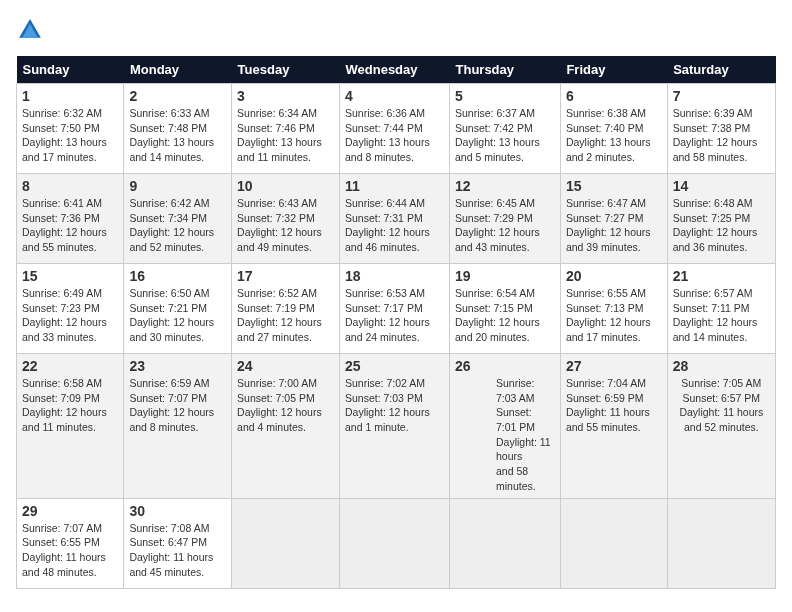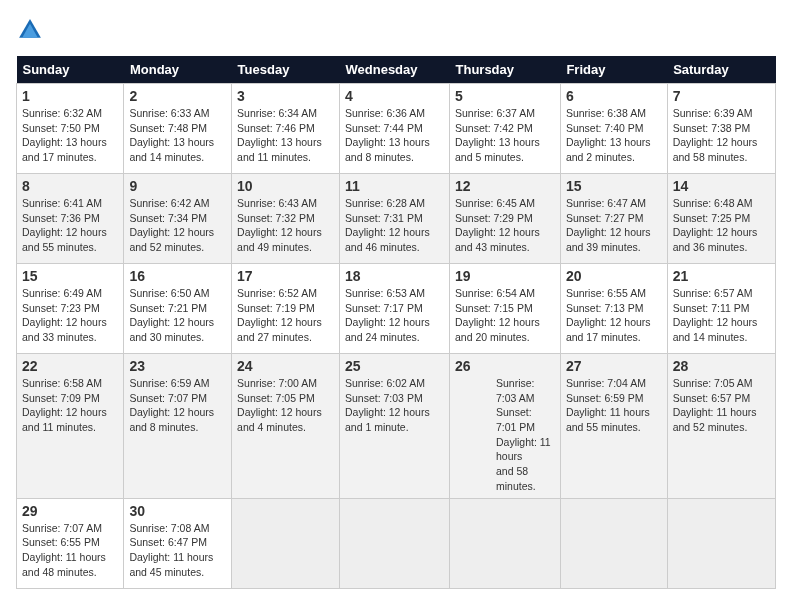--- a/index.html
+++ b/index.html
@@ -197,21 +197,21 @@
         </td>
         <td>
           <span class="day-number">10</span>
           <div class="day-info" style="white-space: pre-line;">Sunrise: 6:43 AM
 Sunset: 7:32 PM
 Daylight: 12 hours
 and 49 minutes.</div>
         </td>
         <td>
           <span class="day-number">11</span>
-          <div class="day-info" style="white-space: pre-line;">Sunrise: 6:28 AM
+          <div class="day-info" style="white-space: pre-line;">Sunrise: 6:44 AM
 Sunset: 7:31 PM
 Daylight: 12 hours
 and 46 minutes.</div>
         </td>
         <td>
           <span class="day-number">12</span>
           <div class="day-info" style="white-space: pre-line;">Sunrise: 6:45 AM
 Sunset: 7:29 PM
 Daylight: 12 hours
 and 43 minutes.</div>
@@ -299,42 +299,42 @@
         </td>
         <td>
           <span class="day-number">24</span>
           <div class="day-info" style="white-space: pre-line;">Sunrise: 7:00 AM
 Sunset: 7:05 PM
 Daylight: 12 hours
 and 4 minutes.</div>
         </td>
         <td>
           <span class="day-number">25</span>
-          <div class="day-info" style="white-space: pre-line;">Sunrise: 6:02 AM
+          <div class="day-info" style="white-space: pre-line;">Sunrise: 7:02 AM
 Sunset: 7:03 PM
 Daylight: 12 hours
 and 1 minute.</div>
         </td>
         <td>
           <span class="day-number">26</span>
           <div class="day-info" style="white-space: pre-line; margin-left: 41px;">Sunrise: 7:03 AM
 Sunset: 7:01 PM
 Daylight: 11 hours
 and 58 minutes.</div>
         </td>
         <td>
           <span class="day-number">27</span>
           <div class="day-info" style="white-space: pre-line;">Sunrise: 7:04 AM
 Sunset: 6:59 PM
 Daylight: 11 hours
 and 55 minutes.</div>
         </td>
         <td>
           <span class="day-number">28</span>
-          <div class="day-info" style="white-space: pre-line;">Sunrise: 7:05 AM
+          <div class="day-info" style="white-space: pre-line; text-align: center;">Sunrise: 7:05 AM
 Sunset: 6:57 PM
 Daylight: 11 hours
 and 52 minutes.</div>
         </td>
       </tr>
       <tr>
         <td>
           <span class="day-number">29</span>
           <div class="day-info" style="white-space: pre-line;">Sunrise: 7:07 AM
 Sunset: 6:55 PM

